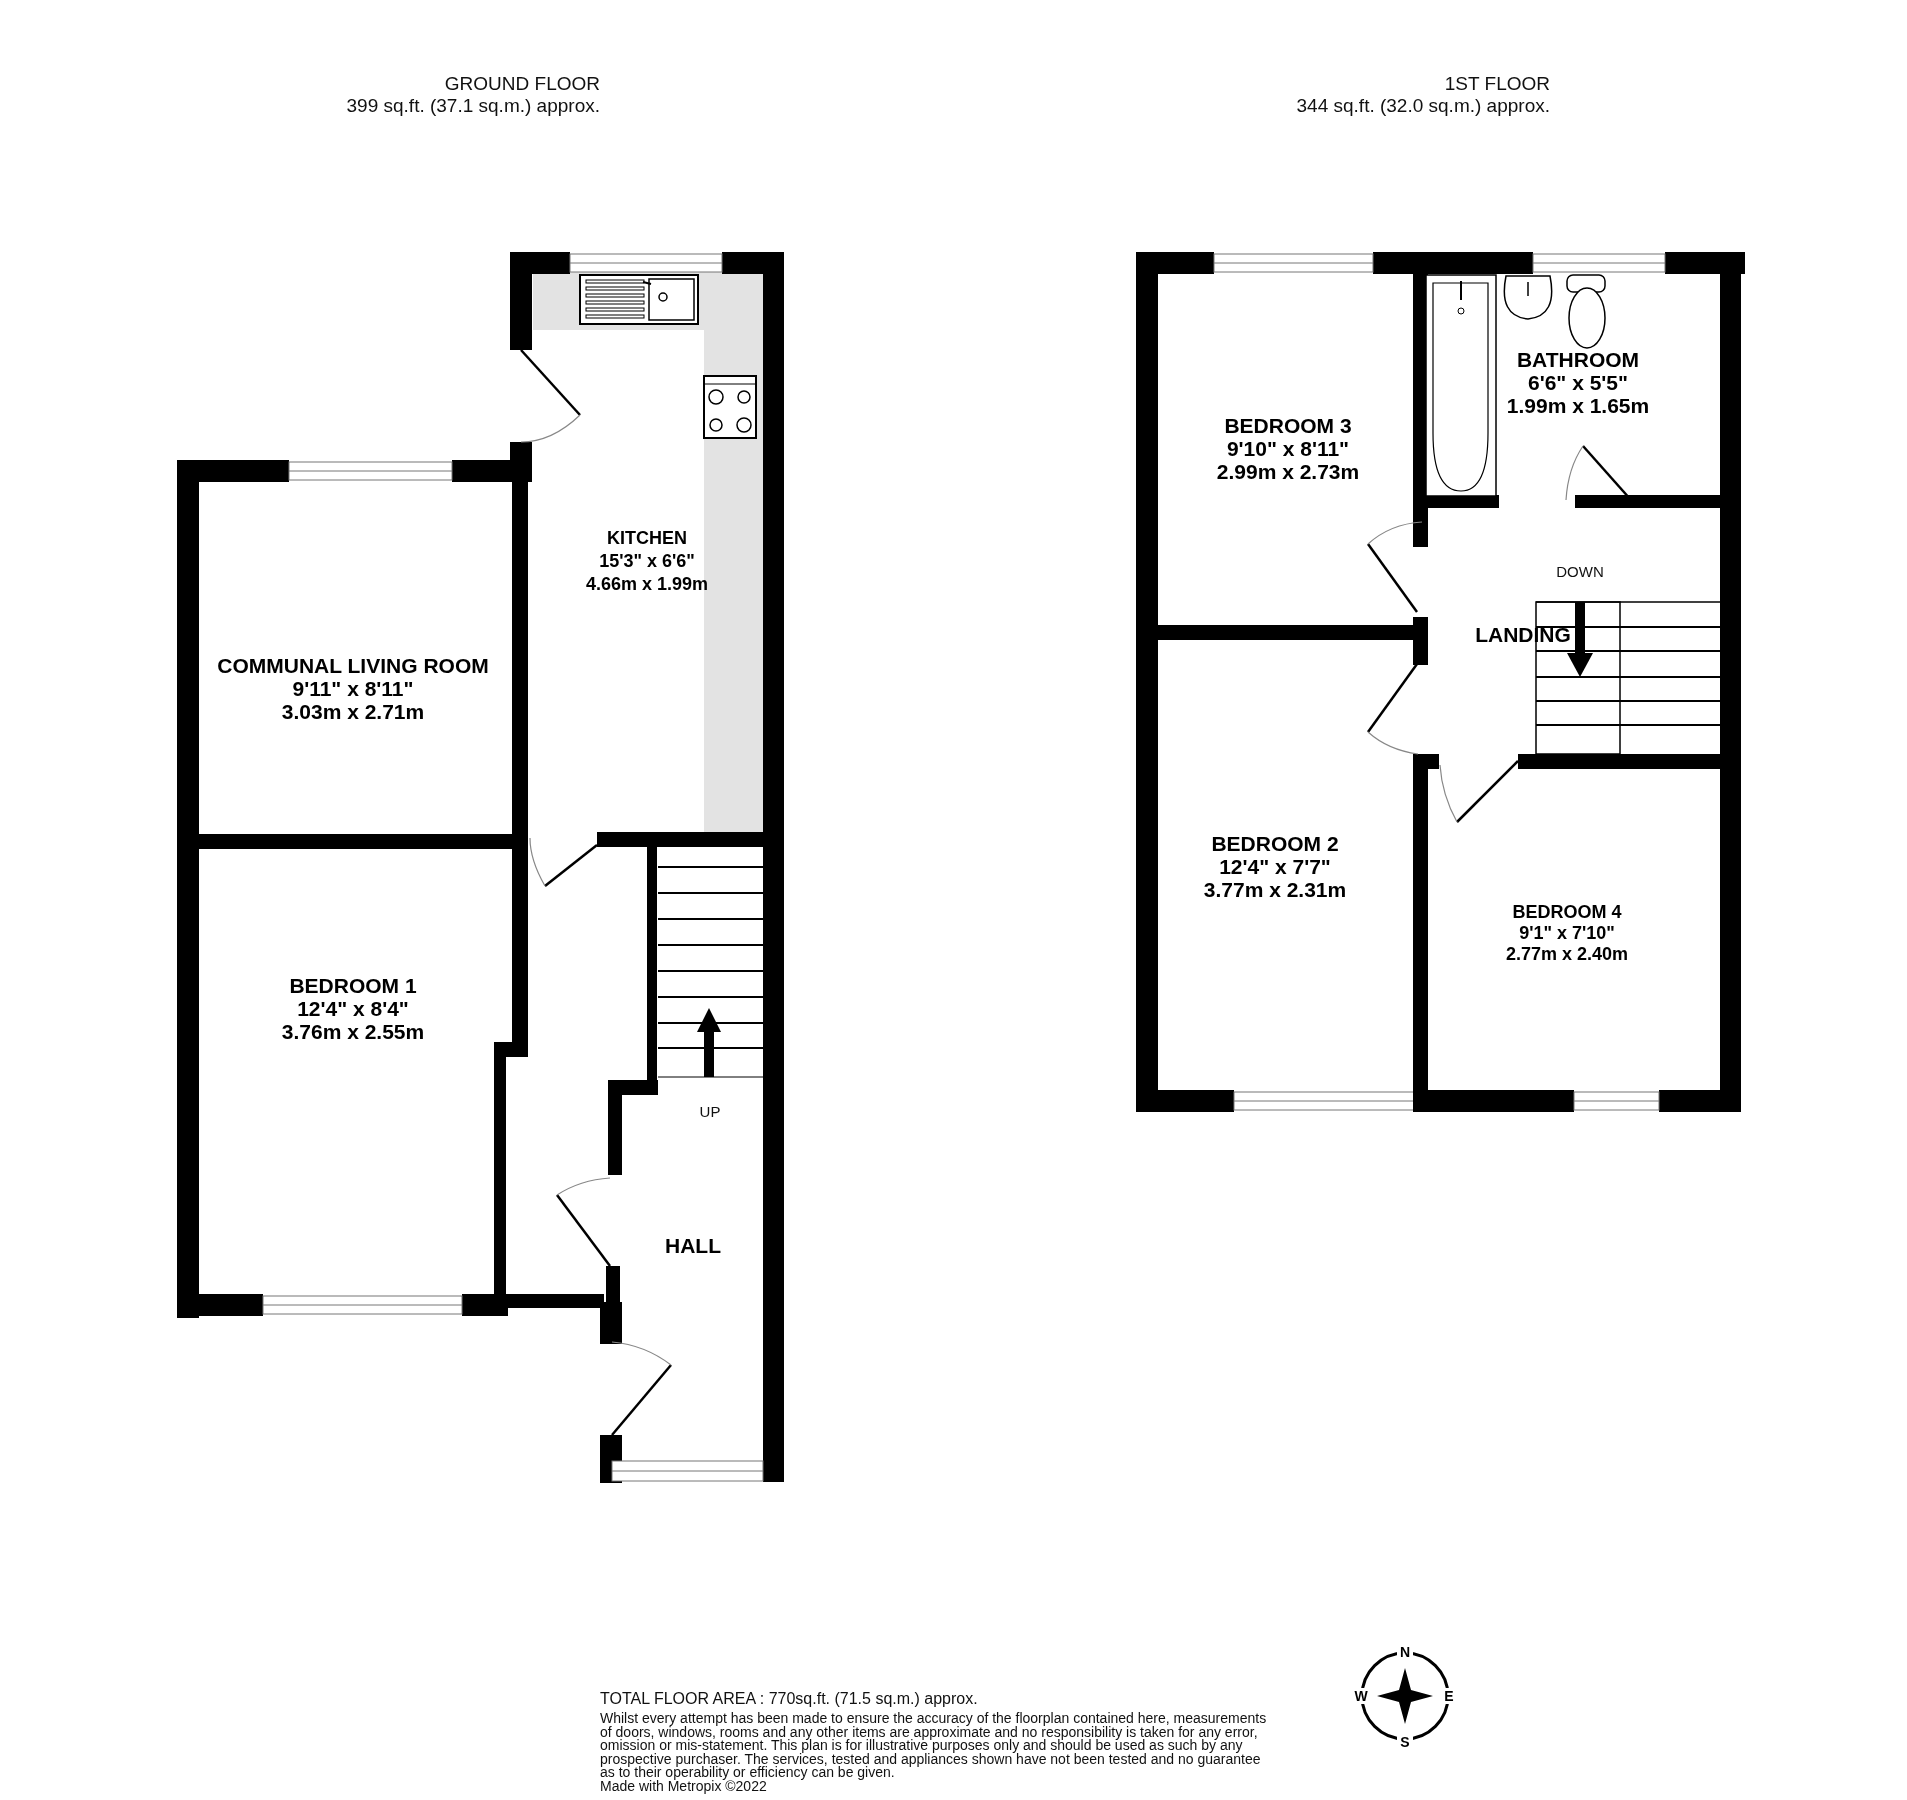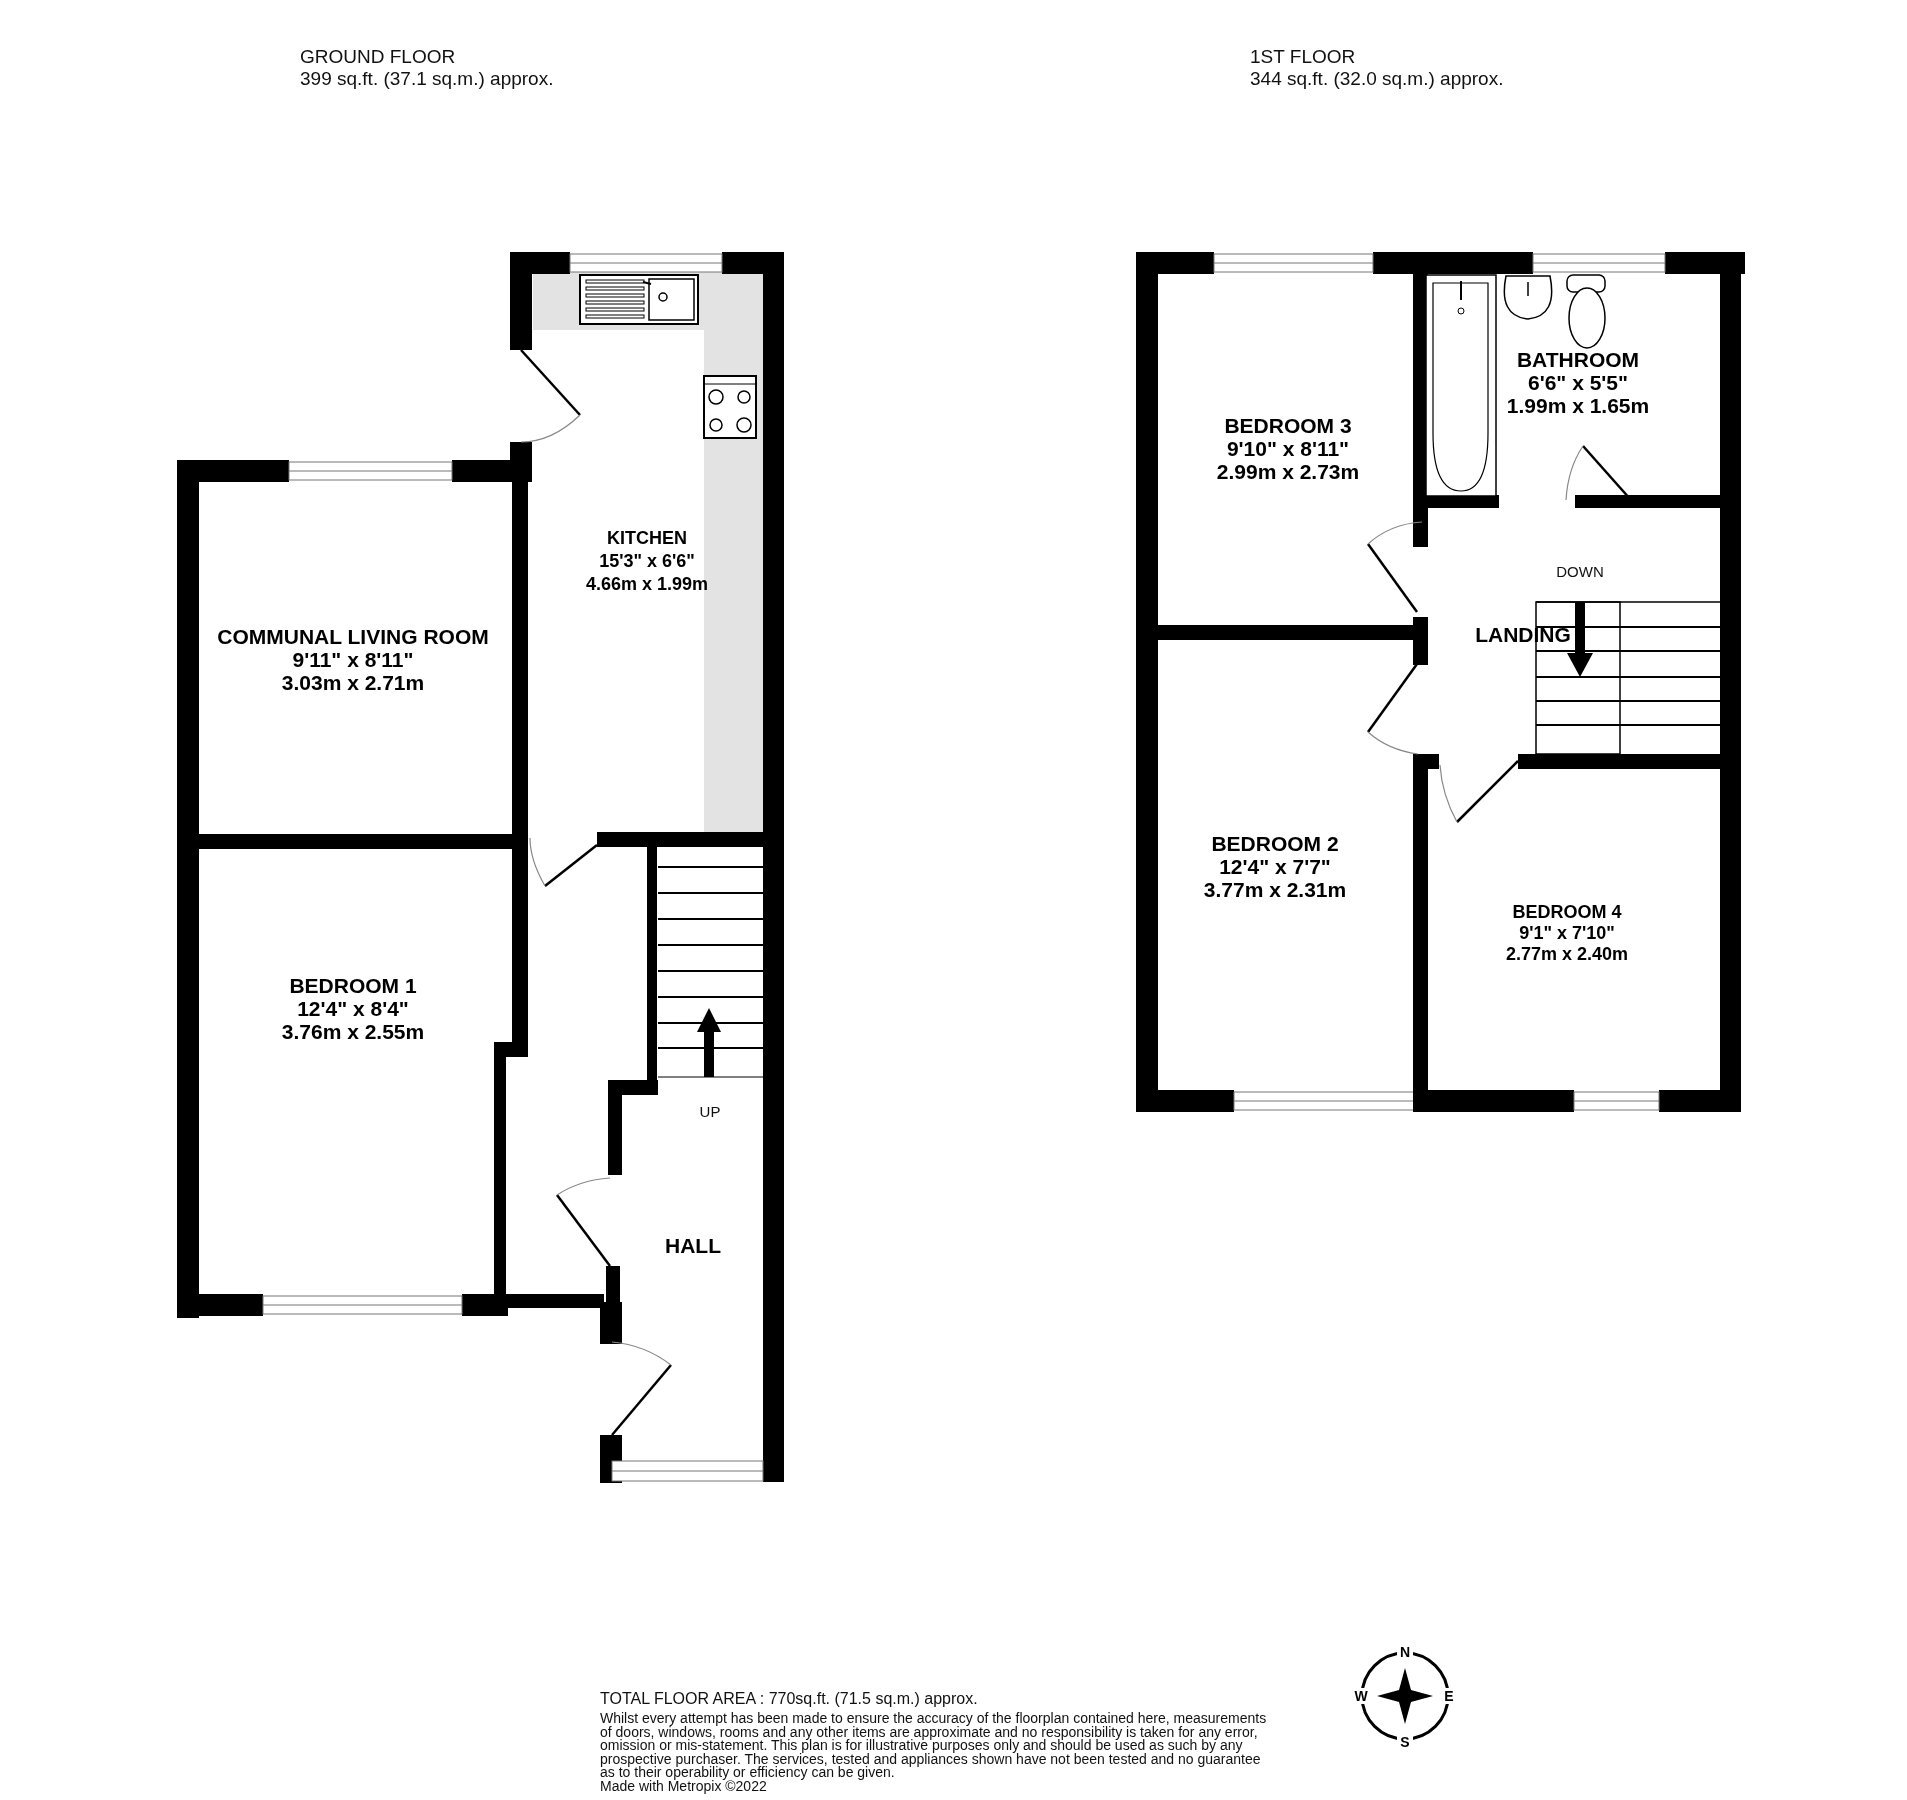--- a/index.html
+++ b/index.html
@@ -1,17 +1,17 @@
 <!DOCTYPE html>
 <html><head>
 <meta charset="utf-8">
 <style>
   html, body { margin:0; padding:0; background:#ffffff; }
   body { width:1907px; height:1800px; position:relative; overflow:hidden; font-family:"Liberation Sans", sans-serif; color:#000; }
-  .floor-title { position:absolute; text-align:left; font-size:19px; line-height:22px; color:#111; }
+  .floor-title { position:absolute; text-align:right; font-size:19px; line-height:22px; color:#111;margin-top:27px; }
   .floor-title .t1 { display:block; }
   .floor-title .t2 { display:block; }
   svg { position:absolute; left:0; top:0; }
   .room-label { position:absolute; text-align:center; font-weight:bold; font-size:21px; line-height:23px; color:#000; white-space:nowrap; transform:translateX(-50%); }
   .room-label.small { font-size:18px; line-height:21px; }
   .room-label span { display:block; }
   .stair-text { position:absolute; font-size:15px; color:#111; transform:translateX(-50%); }
   .footer { position:absolute; left:600px; width:700px; top:1690px; text-align:left; color:#111; }
   .footer .total { font-size:16px; margin-bottom:4px; }
   .footer .disc { font-size:14px; line-height:13.5px; }
@@ -237,21 +237,21 @@
     <text x="-44" y="5" text-anchor="middle" class="compass-letter" font-family="Liberation Sans, sans-serif">W</text>
     <text x="44" y="5" text-anchor="middle" class="compass-letter" font-family="Liberation Sans, sans-serif">E</text>
   </g>
 </svg>
 
 <div class="room-label" style="left:647px; top:527px;">
   <span style="font-size:18px">KITCHEN</span>
   <span style="font-size:18px">15'3"  x 6'6"</span>
   <span style="font-size:18px">4.66m  x 1.99m</span>
 </div>
-<div class="room-label" style="left:353px; top:625px;">
+<div class="room-label" style="left:353px; top:654px;">
   <span>COMMUNAL LIVING ROOM</span>
   <span>9'11"  x 8'11"</span>
   <span>3.03m  x 2.71m</span>
 </div>
 <div class="room-label" style="left:353px; top:974px;">
   <span>BEDROOM 1</span>
   <span>12'4"  x 8'4"</span>
   <span>3.76m  x 2.55m</span>
 </div>
 <div class="room-label" style="left:693px; top:1234px;">

